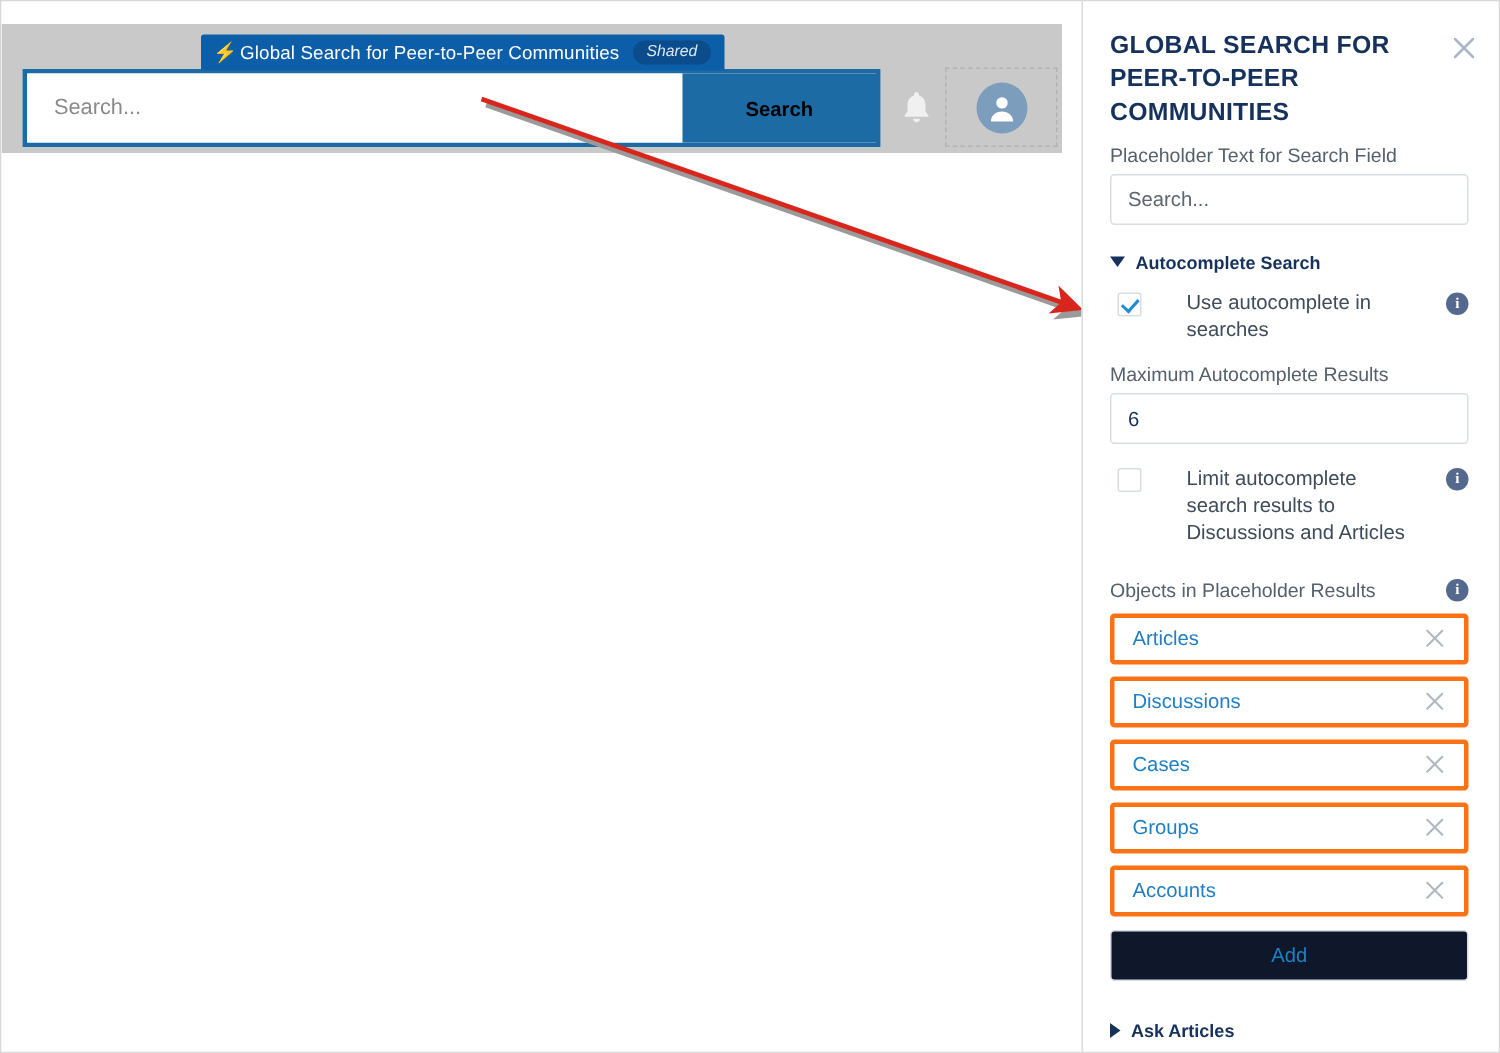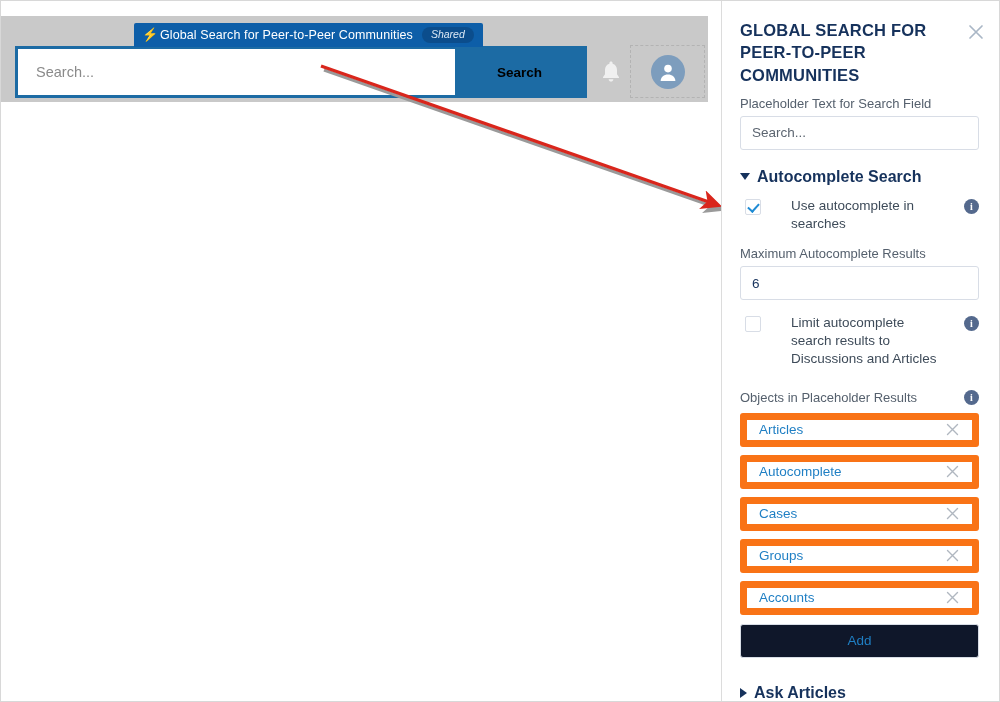--- a/index.html
+++ b/index.html
@@ -181,21 +181,21 @@
     outline: none;
     background: #fff;
   }
   .text-field::placeholder { color: #5c6570; opacity: 1; }
 
   .section-head {
     display: flex;
     align-items: center;
     margin: 18px 0 11px 0;
     cursor: pointer;
-    font-size: 16px;
+    font-size: 12px;
     font-weight: bold;
     color: #16325c;
   }
   .section-head.bottom { margin-top: 26px; }
   .tri {
     width: 0; height: 0;
     margin-right: 7px;
   }
   .tri.down {
     border-left: 5.5px solid transparent;
@@ -262,21 +262,21 @@
     align-items: center;
     margin: 22px 0 8px 0;
   }
   .objects-head .field-label { margin: 0; flex: 1 1 auto; }
 
   .pill {
     position: relative;
     box-sizing: border-box;
     width: 100%;
     height: 34px;
-    border: 7px solid #f97316;
+    border: 3px solid #f97316;
     border-radius: 3px;
     margin-bottom: 8px;
     display: flex;
     align-items: center;
     padding: 0 12px;
     background: #fff;
     cursor: pointer;
   }
   .pill-label {
     font-size: 13.5px;
@@ -396,21 +396,21 @@
 
       <div class="pill">
         <span class="pill-label">Articles</span>
         <span class="pill-x">
           <svg width="15" height="15" viewBox="0 0 15 15">
               <path d="M2.5 2.5 L12.5 12.5 M12.5 2.5 L2.5 12.5" stroke="#b0b7c0" stroke-width="1.4" stroke-linecap="round" fill="none"></path>
             </svg>
         </span>
       </div>
       <div class="pill">
-        <span class="pill-label">Autocomplete</span>
+        <span class="pill-label">Discussions</span>
         <span class="pill-x">
           <svg width="15" height="15" viewBox="0 0 15 15">
               <path d="M2.5 2.5 L12.5 12.5 M12.5 2.5 L2.5 12.5" stroke="#b0b7c0" stroke-width="1.4" stroke-linecap="round" fill="none"></path>
             </svg>
         </span>
       </div>
       <div class="pill">
         <span class="pill-label">Cases</span>
         <span class="pill-x">
           <svg width="15" height="15" viewBox="0 0 15 15">

